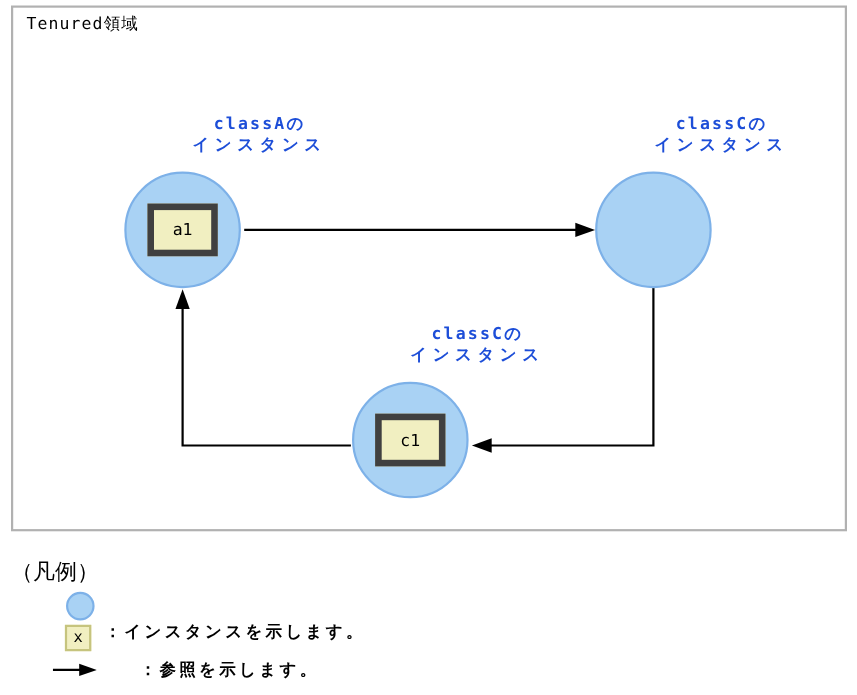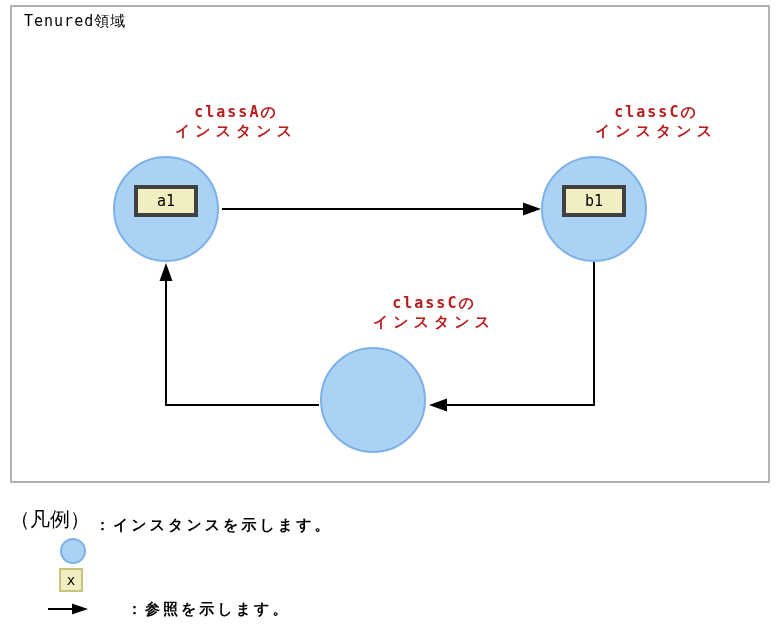--- a/index.html
+++ b/index.html
@@ -46,44 +46,44 @@
     background: #a9d2f4;
     border: 2px solid #7db1e8;
   }
   .circle-a1 { left: 113px; top: 156px; }
   .circle-b1 { left: 541px; top: 156px; }
   .circle-c1 { left: 320px; top: 347px; }
   
   .member-box {
     position: absolute;
     width: 64px;
-    height: 32px;
+    height: 48px;
     box-sizing: border-box;
     background: #f1efc1;
-    border: 4px solid #404040;
+    border: 6px solid #404040;
     display: flex;
     align-items: center;
     justify-content: center;
     font-family: "DejaVu Sans Mono", "DejaVu Sans", monospace;
     font-size: 15px;
     color: #000000;
   }
   .box-a1 { left: 134px; top: 185px; }
   .box-b1 { left: 562px; top: 185px; }
   .box-c1 { left: 341px; top: 376px; }
   
   .node-label {
     position: absolute;
     transform: translateX(-50%);
     text-align: center;
     font-family: "DejaVu Sans Mono", "DejaVu Sans", monospace;
     font-size: 15px;
     font-weight: bold;
     line-height: 19px;
-    color: #b91c1c;
+    color: #1d4ed8;
     white-space: nowrap;
   }
   .node-label .line1 { letter-spacing: 2px; }
   .node-label .line2 { letter-spacing: 5px; }
   .label-a1 { left: 236px; top: 103px; }
   .label-b1 { left: 656px; top: 103px; }
   .label-c1 { left: 434px; top: 294px; }
   
   .edges-svg {
     position: absolute;
@@ -113,21 +113,21 @@
     position: absolute;
     left: 95px;
     font-family: "DejaVu Sans", sans-serif;
     font-size: 15px;
     font-weight: bold;
     letter-spacing: 3px;
     line-height: 18px;
     color: #000000;
     white-space: nowrap;
   }
-  .legend-text-1 { top: 516px; }
+  .legend-text-1 { top: 565px; }
   .legend-text-2 { top: 571px; }
   .legend-text-3 { top: 600px; margin-left: 32px; }
   .legend-circle-icon {
     position: absolute;
     left: 60px;
     top: 538px;
     width: 26px;
     height: 26px;
     box-sizing: border-box;
     border-radius: 50%;
@@ -193,29 +193,29 @@
   <div class="instance-circle circle-a1"></div>
   <div class="member-box box-a1">
     <span>a1</span>
   </div>
 
   <div class="node-label label-b1">
     <div class="line1">classCの</div>
     <div class="line2">インスタンス</div>
   </div>
   <div class="instance-circle circle-b1"></div>
-  <div class="member-box box-b1">
-    <span>b1</span>
-  </div>
 
   <div class="node-label label-c1">
     <div class="line1">classCの</div>
     <div class="line2">インスタンス</div>
   </div>
   <div class="instance-circle circle-c1"></div>
+  <div class="member-box box-c1">
+    <span>c1</span>
+  </div>
 
   <div class="legend-heading">（凡例）</div>
 
   <div class="legend-circle-icon"></div>
   <div class="legend-text legend-text-1">：インスタンスを示します。</div>
 
   <div class="legend-member-icon">
     <span>x</span>
   </div>
 

